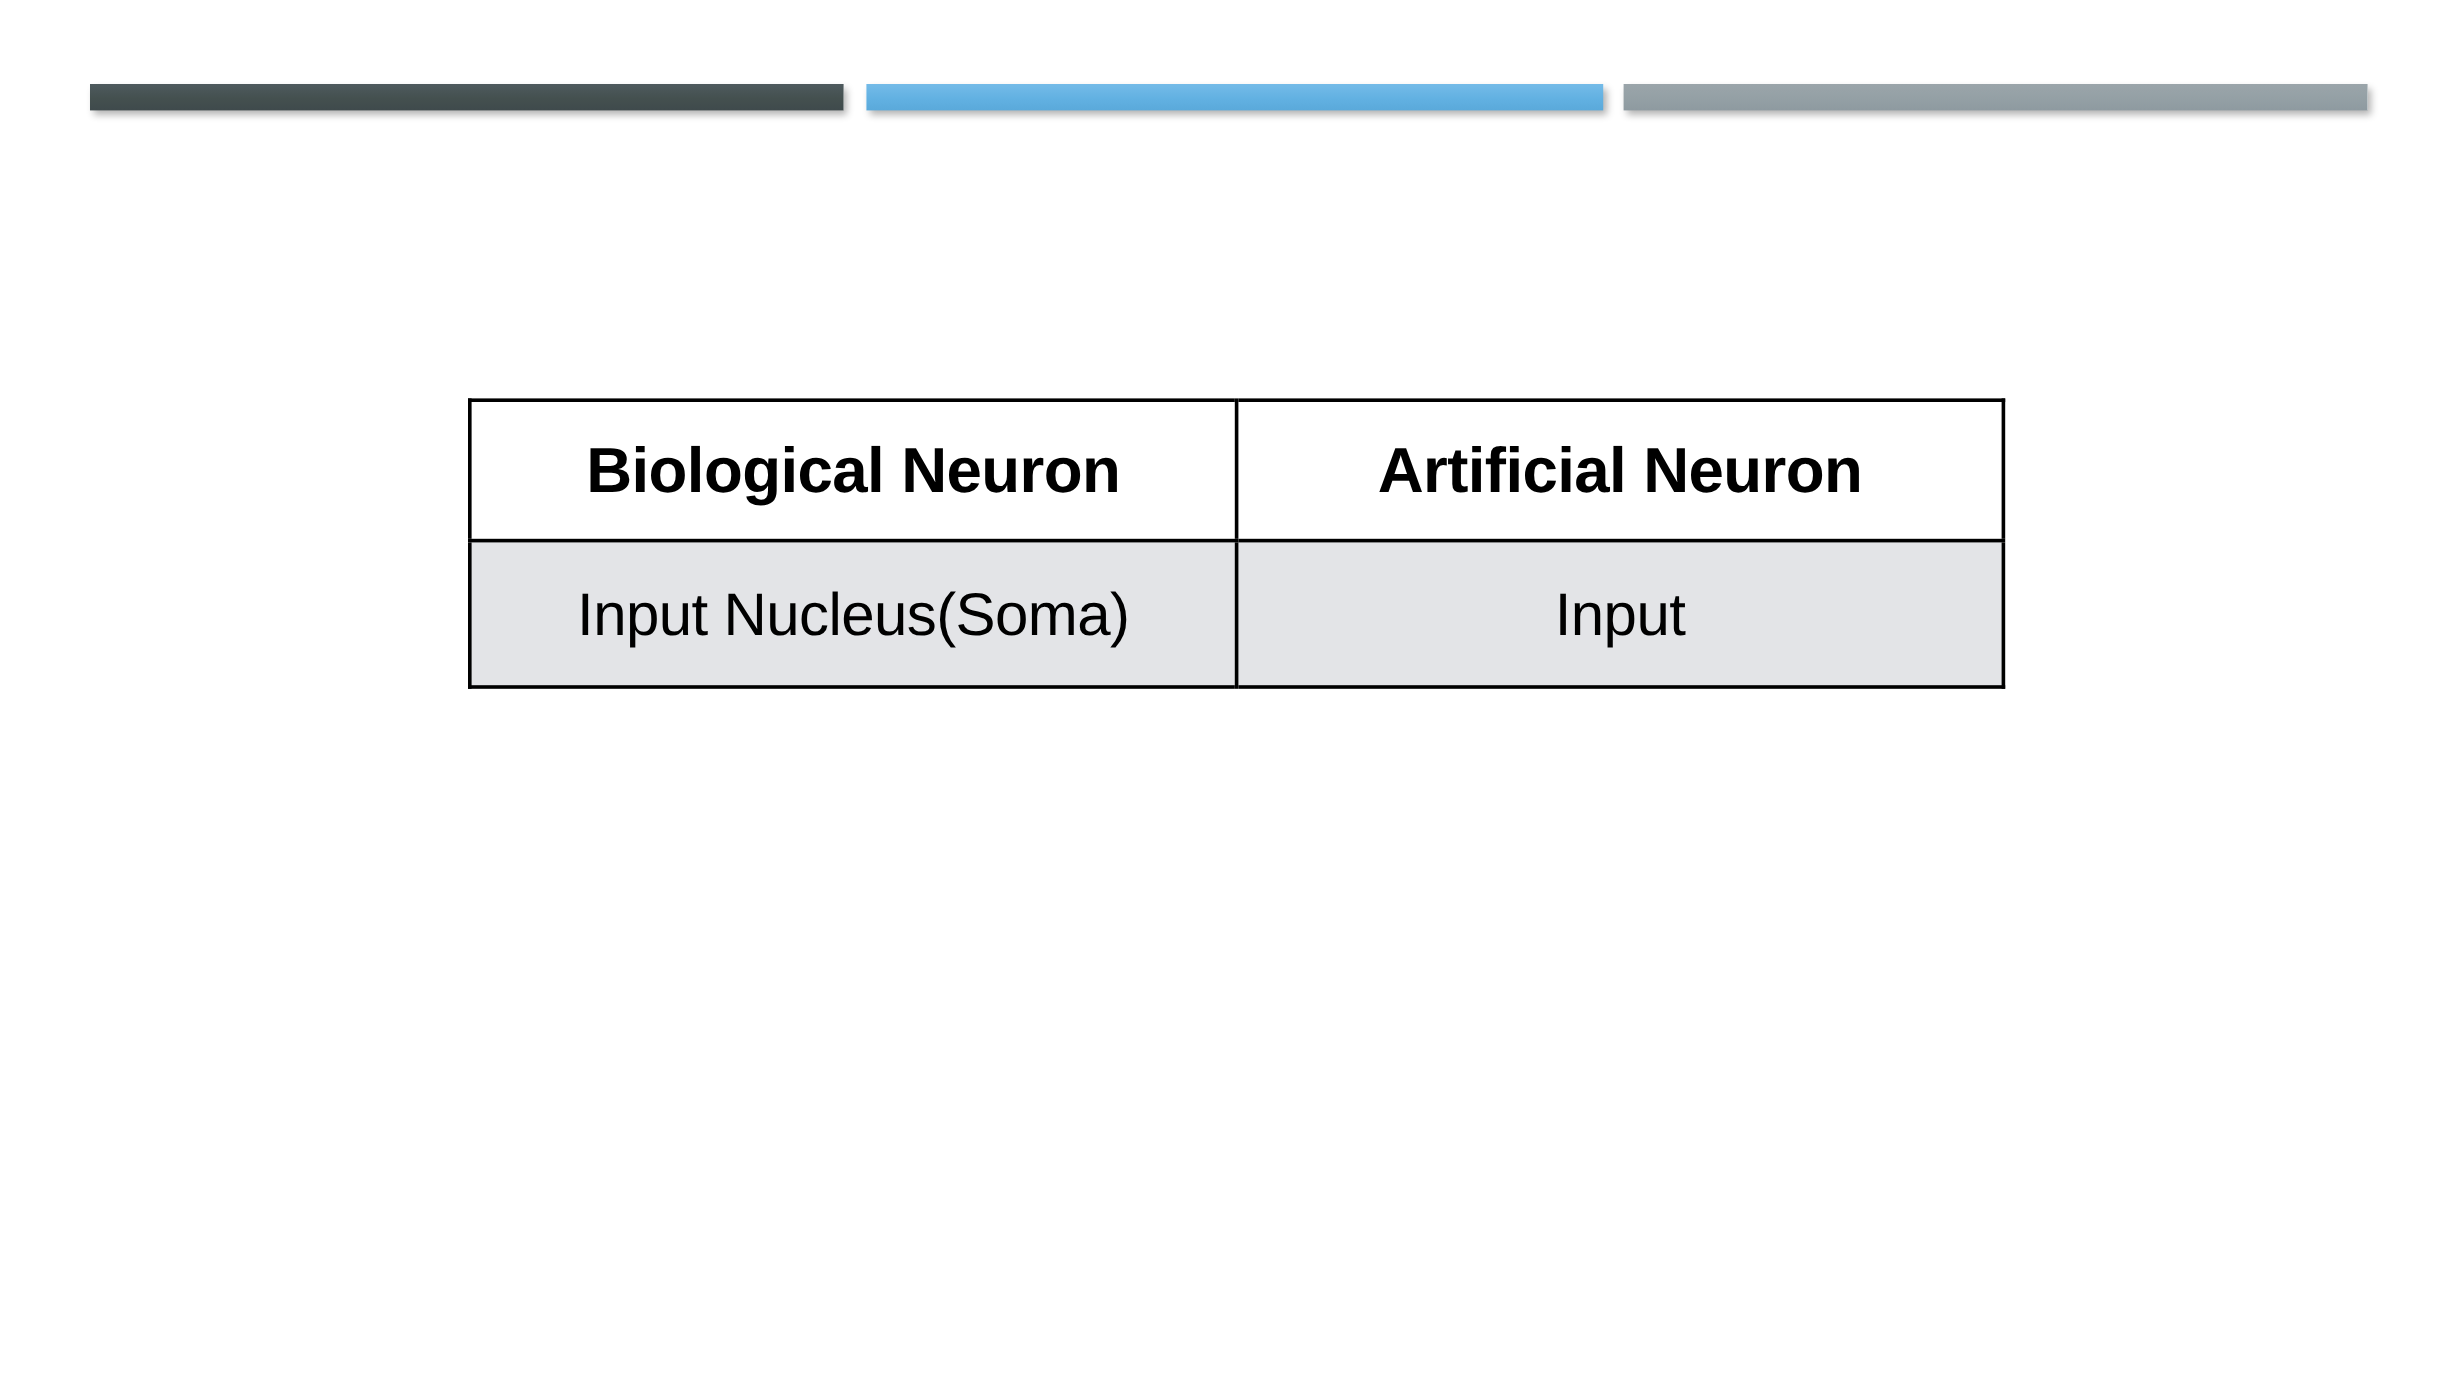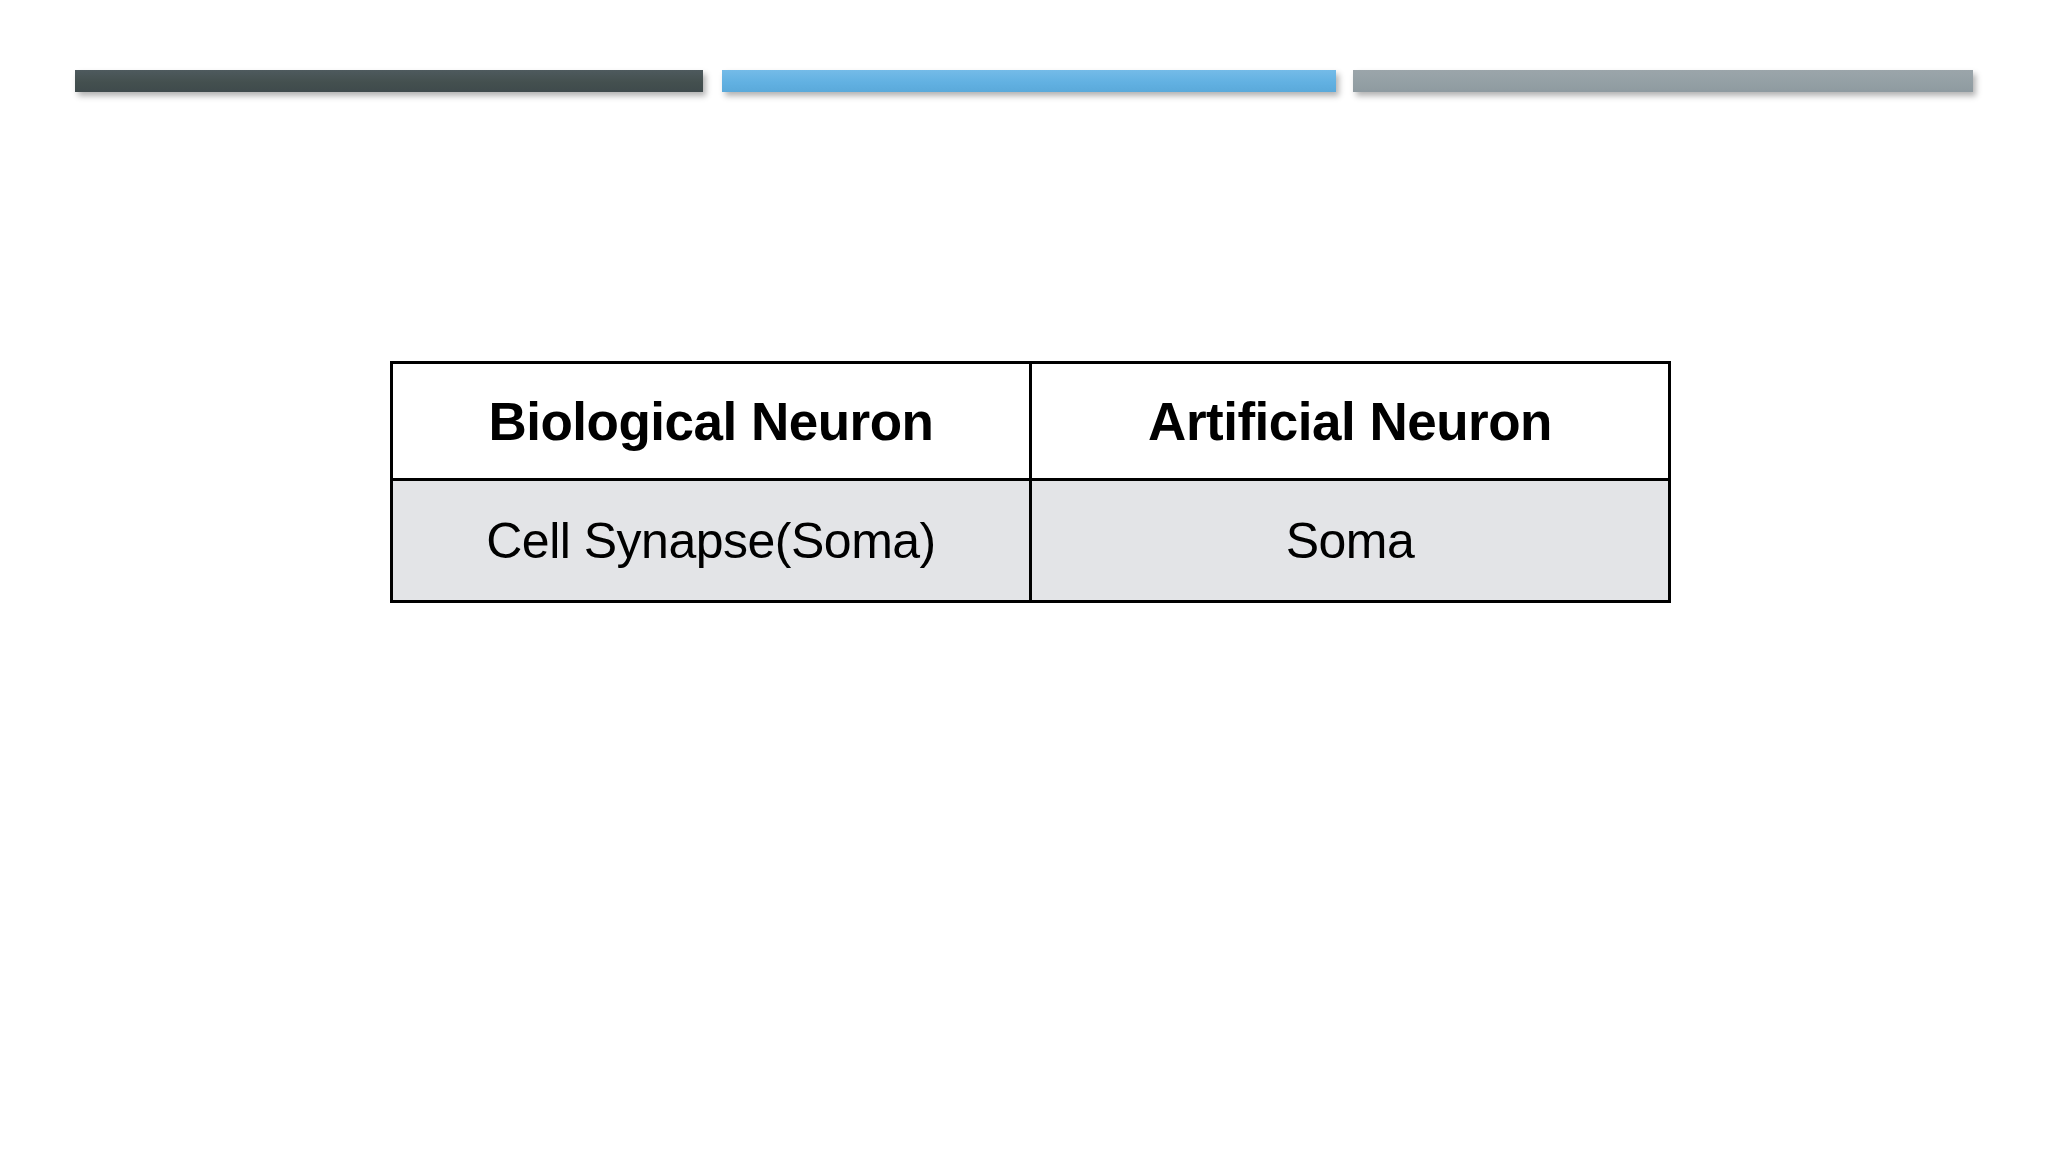--- a/index.html
+++ b/index.html
@@ -42,21 +42,21 @@
   .deco-bar.gray {
     left: 1353px;
     width: 620px;
     background: linear-gradient(to bottom, #9ba5aa 0%, #94a0a5 55%, #8e9aa0 100%);
   }
 
   
   .table-wrap {
     position: absolute;
     left: 390px;
-    top: 361px;
+    top: 332px;
     width: 1486px;
   }
   table.compare {
     border-collapse: collapse;
     table-layout: fixed;
     width: 1278px;
     border: 3px solid #000000;
   }
   table.compare col.c1 { width: 639px; }
   table.compare col.c2 { width: 639px; }
@@ -113,18 +113,18 @@
       <col class="c2">
     </colgroup>
     <thead>
       <tr>
         <th>Biological Neuron</th>
         <th class="sep">Artificial Neuron</th>
       </tr>
     </thead>
     <tbody>
       <tr class="shaded">
-        <td>Cell Synapse(Soma)</td>
-        <td class="sep">Soma</td>
+        <td>Input Nucleus(Soma)</td>
+        <td class="sep">Input</td>
       </tr>
     </tbody>
   </table>
 </div>
 
 </body></html>

